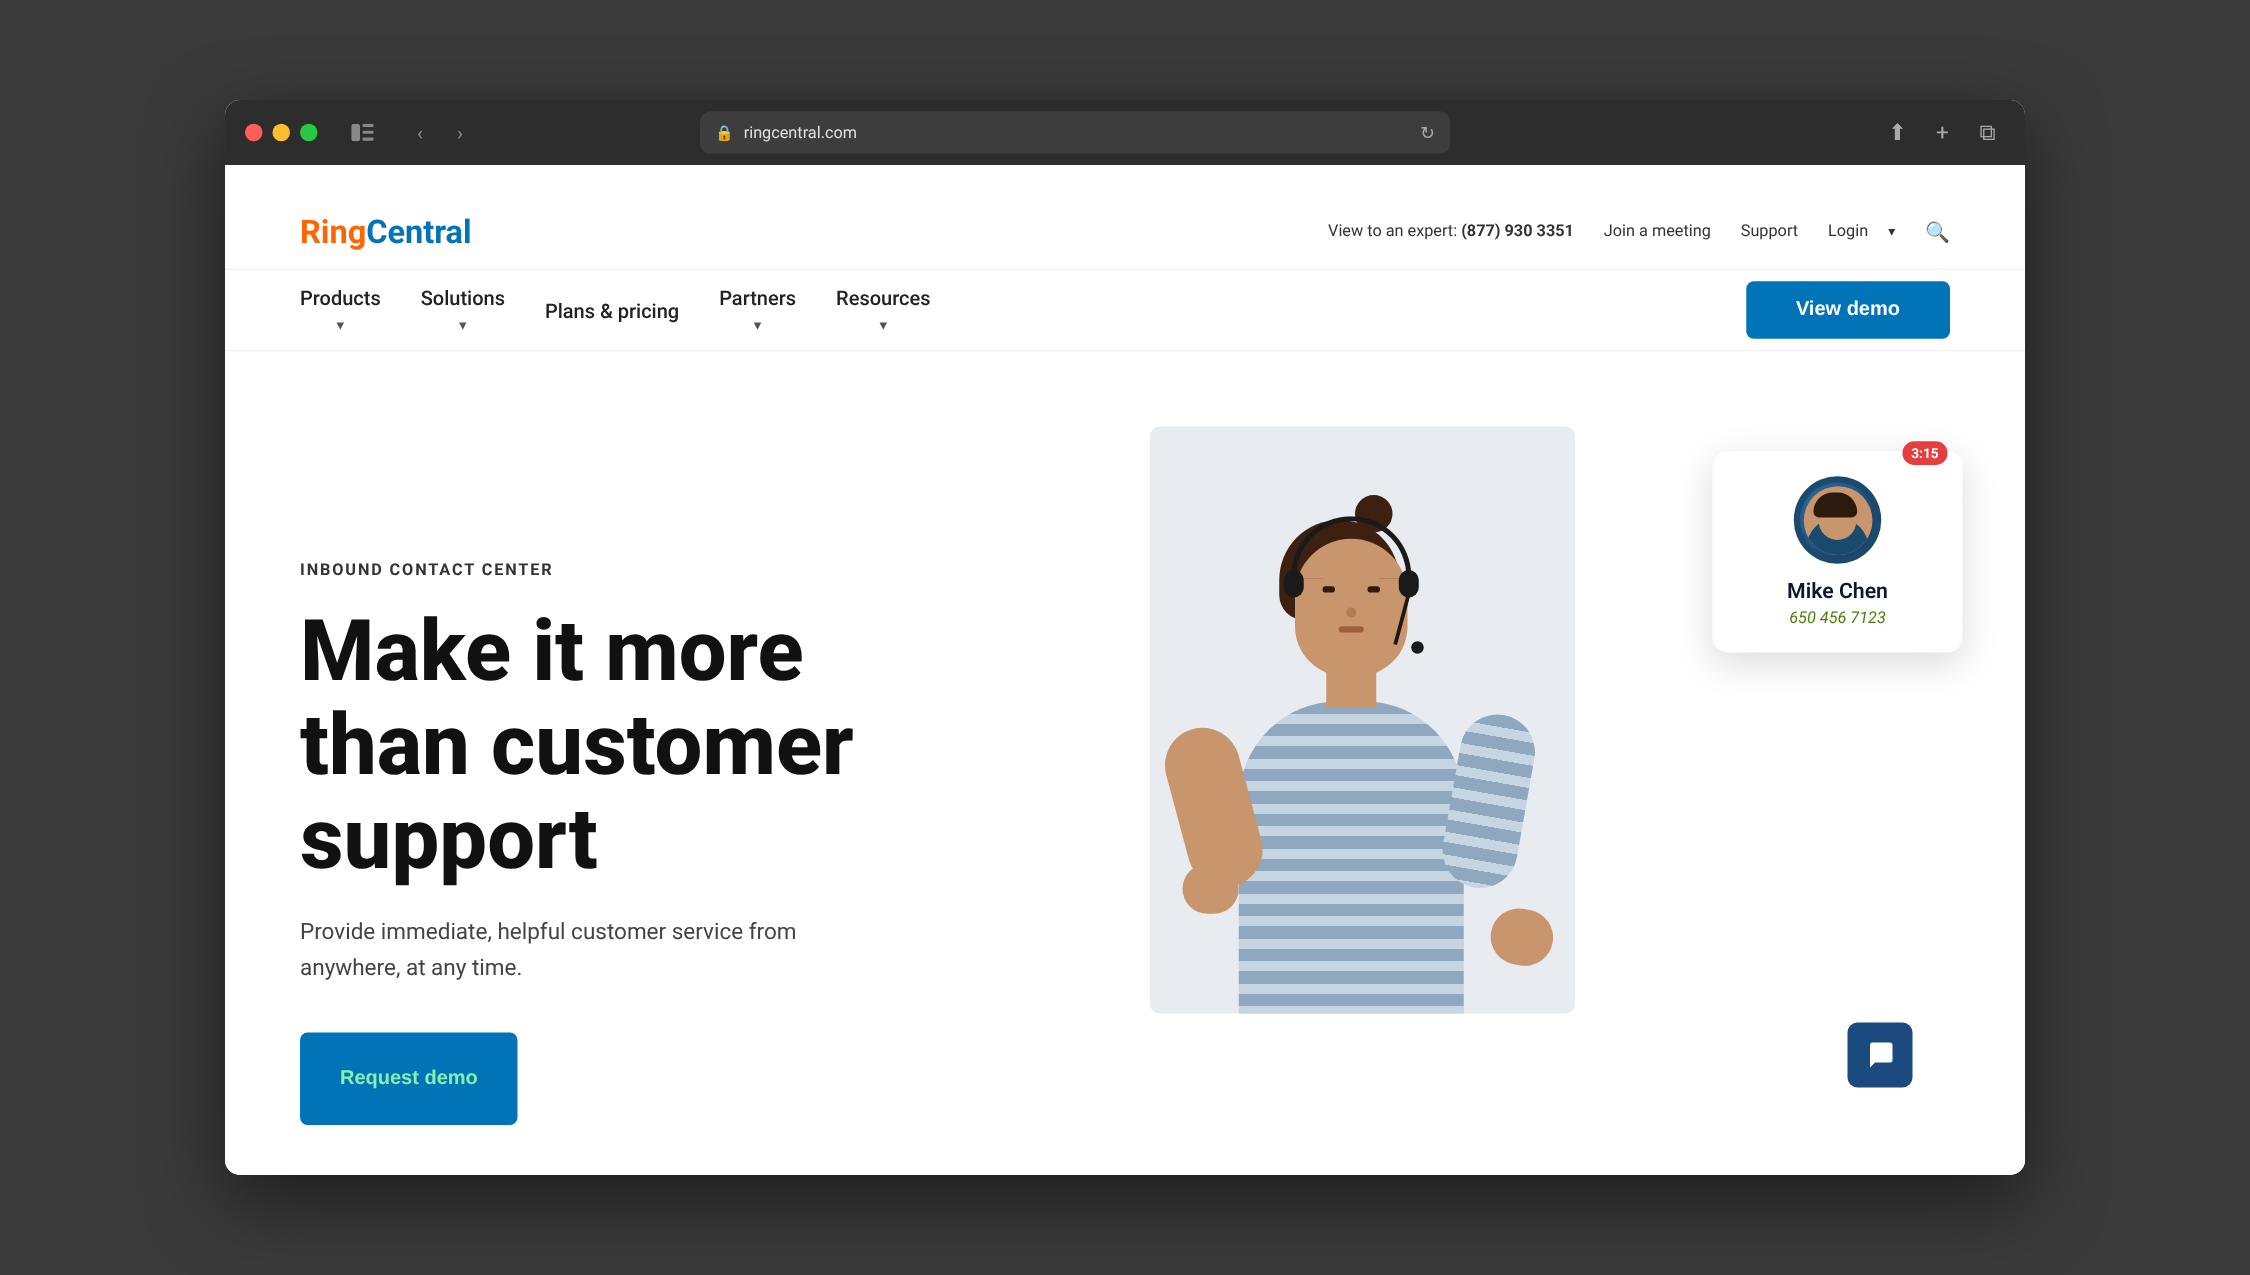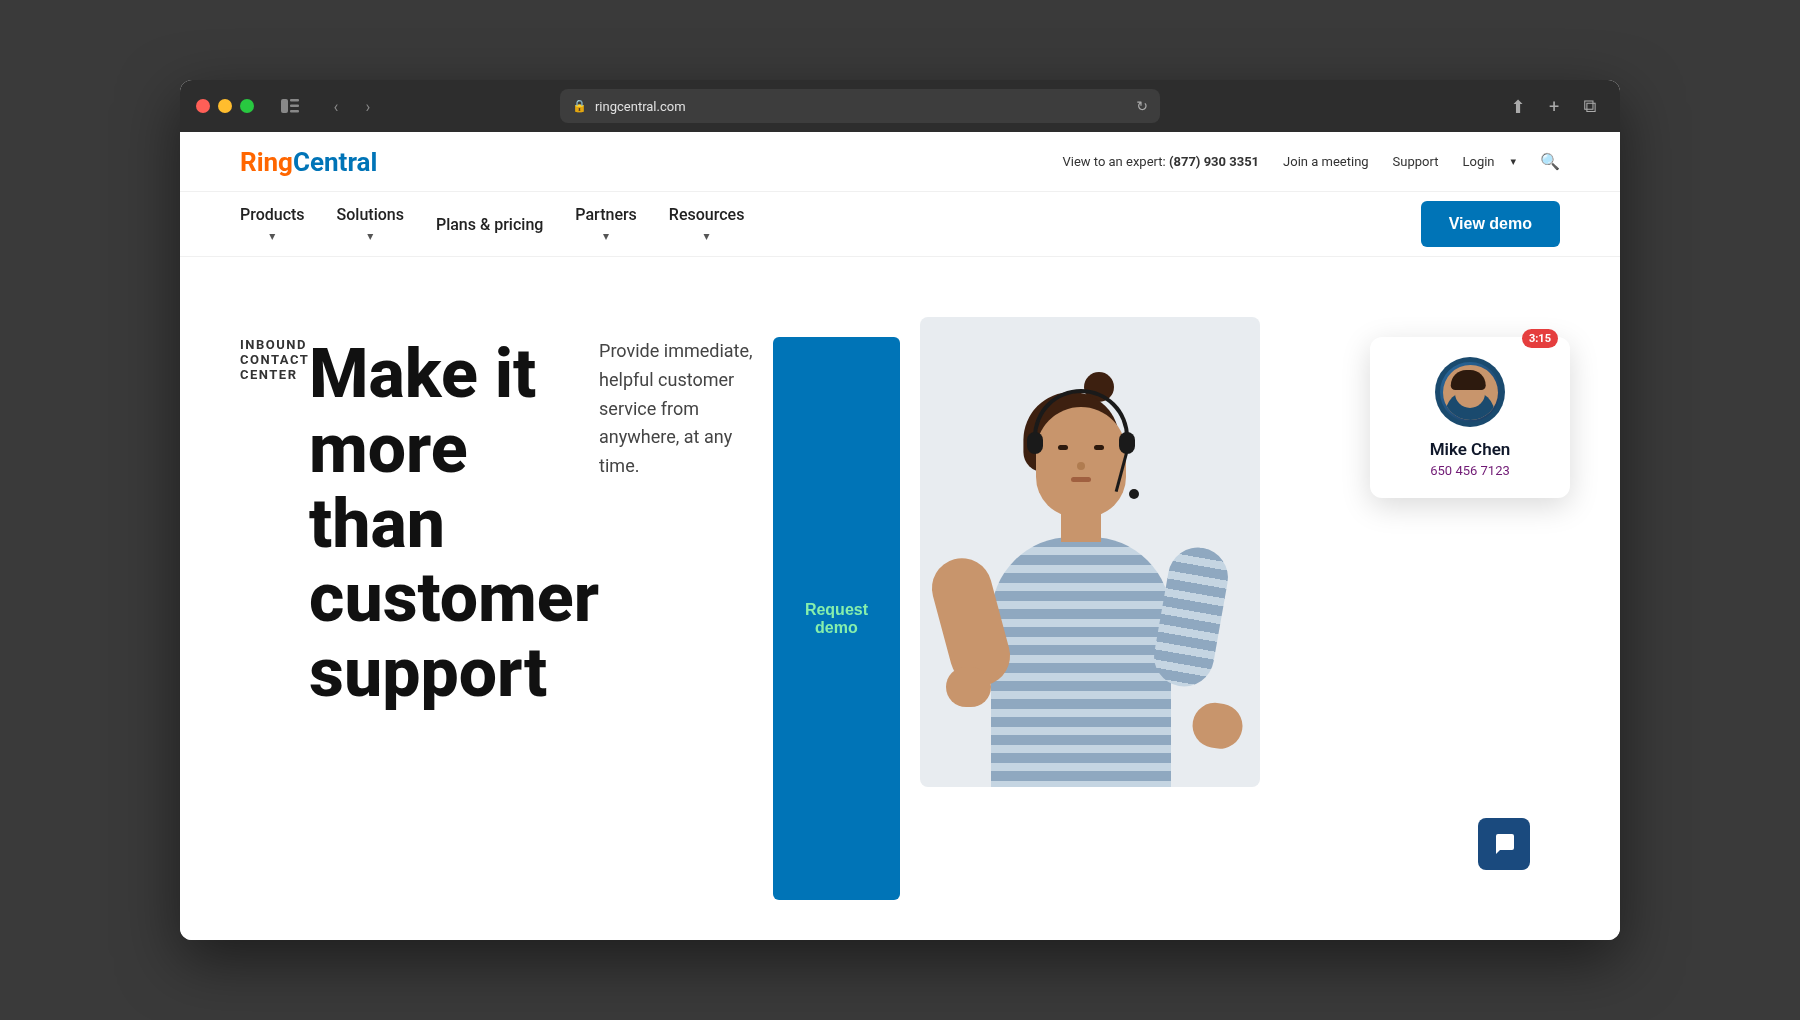--- a/index.html
+++ b/index.html
@@ -135,20 +135,21 @@
     
     .top-nav {
       background: #ffffff;
       border-bottom: 1px solid #f0f0f0;
       padding: 0 60px;
       height: 60px;
       display: flex;
       align-items: center;
       justify-content: space-between;
       flex-shrink: 0;
+      margin-top: 24px;
     }
 
     .logo {
       display: flex;
       align-items: center;
       font-size: 26px;
       font-weight: 700;
       cursor: pointer;
     }
 
@@ -223,41 +224,41 @@
 
     .main-nav-item .chevron {
       font-size: 12px;
       color: #555;
     }
 
     .view-demo-btn {
       background: #0074b7;
       color: white;
       border: none;
-      padding: 14px 28px;
+      padding: 14px 40px;
       border-radius: 6px;
       font-size: 16px;
       font-weight: 600;
       cursor: pointer;
     }
 
     
     .hero {
       flex: 1;
       display: flex;
       align-items: stretch;
       padding: 60px 60px 40px 60px;
       position: relative;
       overflow: hidden;
     }
 
     .hero-left {
       flex: 0 0 50%;
       display: flex;
-      flex-direction: row;
+      flex-direction: column;
       justify-content: flex-end;
       padding-top: 20px;
     }
 
     .hero-eyebrow {
       font-size: 13px;
       font-weight: 700;
       letter-spacing: 1.5px;
       color: #333;
       text-transform: uppercase;
@@ -350,21 +351,22 @@
 
     .call-name {
       font-size: 17px;
       font-weight: 600;
       color: #0f172a;
       margin-bottom: 4px;
     }
 
     .call-number {
       font-size: 13px;
-      color: #701a75;
+      color: #4d7c0f;
+      font-style: italic;
     }
 
     
     .chat-bubble-btn {
       position: absolute;
       bottom: 30px;
       right: 30px;
       width: 52px;
       height: 52px;
       background: #1a4a7e;

